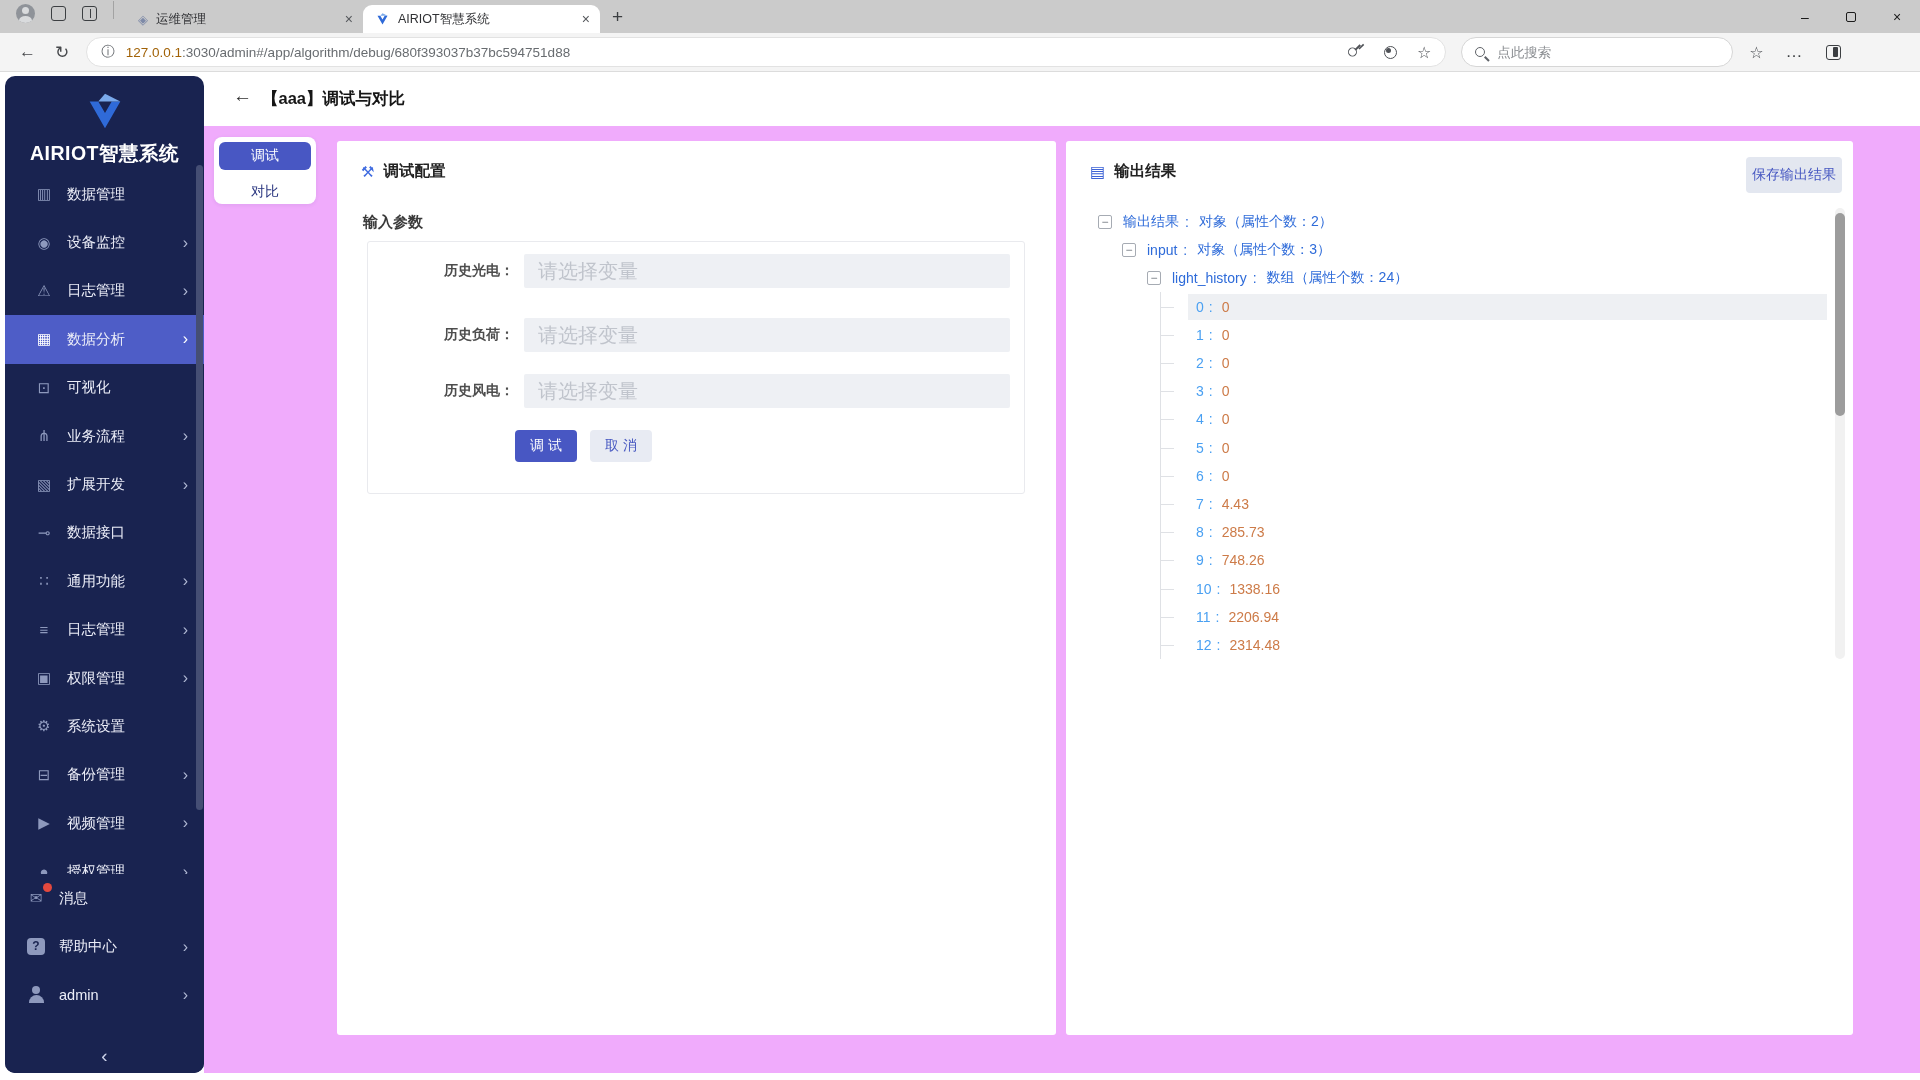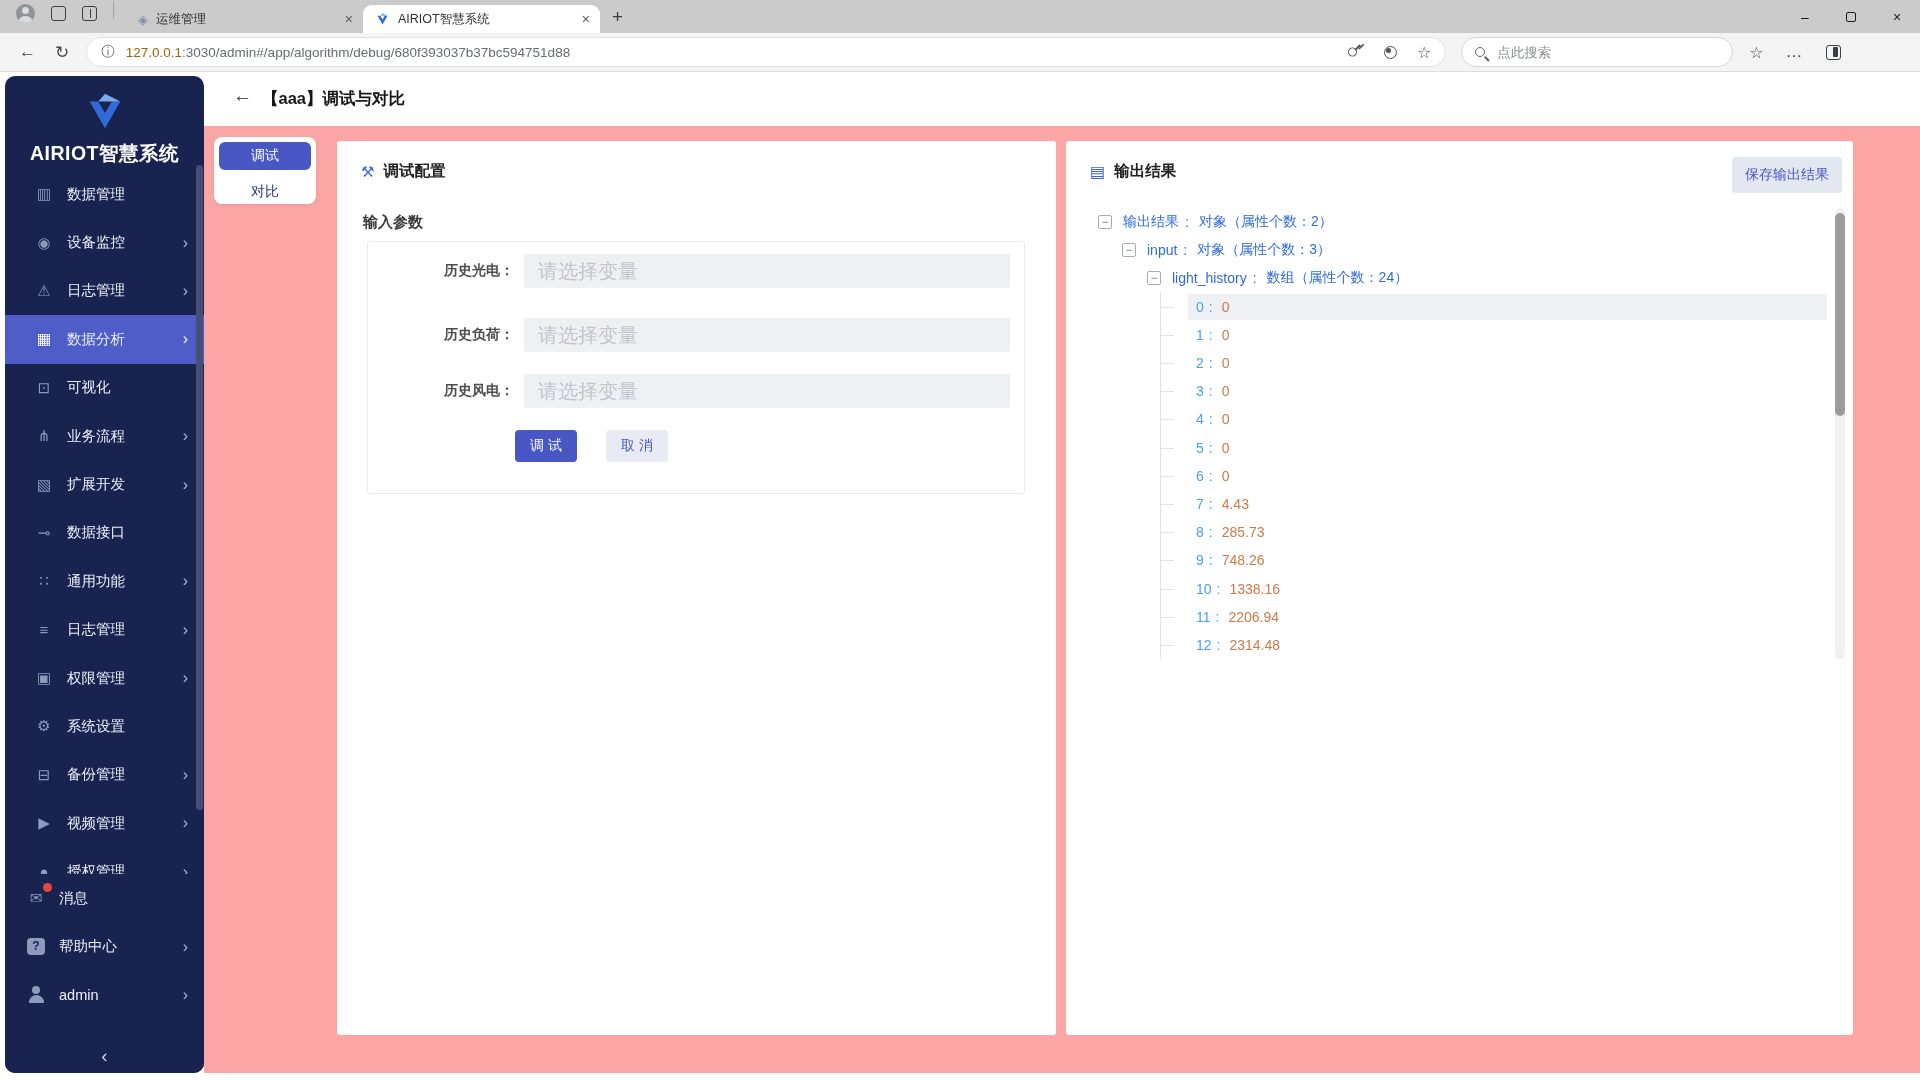--- a/index.html
+++ b/index.html
@@ -77,46 +77,46 @@
   .sb-thumb{position:absolute;right:1px;top:89px;width:7px;height:645px;background:#454e74;border-radius:4px;}
   .s-footer{position:absolute;left:0;right:0;bottom:0;height:199px;background:#192350;}
   .badge{position:absolute;left:38px;top:9px;width:9px;height:9px;border-radius:50%;background:#e4493e;}
   .boxed-q{background:#8e99bd;color:#192350;border-radius:4px;height:17px;font-size:12px;font-weight:bold;line-height:17px;}
   .person{position:relative;height:17px;}
   .person::before{content:"";position:absolute;top:0;left:5px;width:8px;height:8px;border-radius:50%;background:#8e99bd;}
   .person::after{content:"";position:absolute;bottom:0;left:1.5px;width:15px;height:8px;border-radius:8px 8px 0 0;background:#8e99bd;}
   .collapse{position:absolute;bottom:6px;left:0;right:0;text-align:center;color:#cdd4ea;font-size:19px;}
 
   
-  .workspace{position:absolute;top:54px;left:204px;right:0;bottom:7px;background:#fca5a5;}
+  .workspace{position:absolute;top:54px;left:204px;right:0;bottom:7px;background:#f0abfc;}
   .tabs-panel{position:absolute;left:10px;top:11px;width:102px;height:67px;background:#fff;border-radius:8px;
               box-shadow:0 1px 4px rgba(30,40,90,.08);padding:5px;}
   .seg{height:28px;display:flex;align-items:center;justify-content:center;font-size:14px;border-radius:6px;}
   .seg.on{background:#4857c3;color:#fff;}
   .seg.off{color:#27337e;margin-top:8px;}
   .card{position:absolute;background:#fff;border-radius:3px;}
   .debug-card{left:133px;top:15px;width:719px;height:894px;}
   .output-card{left:862px;top:15px;width:787px;height:894px;}
   .card-header{position:absolute;top:20px;left:24px;display:flex;align-items:center;gap:9px;
                font-size:15.5px;font-weight:bold;color:#222;}
   .wrench{color:#3f6be0;font-size:15px;font-weight:normal;}
   .out-ic{color:#3e63d6;font-size:16px;font-weight:normal;}
   .section-label{position:absolute;top:72px;left:26px;font-size:15px;font-weight:bold;color:#3a3a3a;}
   .fieldset{position:absolute;left:30px;top:100px;width:658px;height:253px;border:1px solid #e9eaee;border-radius:3px;}
   .f-row{position:absolute;left:0;right:14px;height:34px;display:flex;align-items:center;}
   .f-row.r1{top:12px;} .f-row.r2{top:76px;} .f-row.r3{top:132px;}
   .f-label{width:146px;text-align:right;font-size:14px;font-weight:bold;color:#4d4d4d;}
   .f-input{flex:1;height:34px;background:#eef0f4;border-radius:2px;margin-left:10px;display:flex;align-items:center;padding:0 12px;}
   .f-input input{border:0;outline:0;background:transparent;width:100%;font-size:20px;color:#333;font-family:inherit;}
   .f-input input::placeholder{color:#c0c4cc;}
-  .f-buttons{position:absolute;left:147px;top:188px;display:flex;gap:29px;}
+  .f-buttons{position:absolute;left:147px;top:188px;display:flex;gap:13px;}
   .btn{height:32px;width:62px;display:flex;align-items:center;justify-content:center;font-size:14px;border-radius:4px;}
   .btn.primary{background:#4857c3;color:#fff;}
   .btn.plain{background:#e8ebf3;color:#4657c1;}
-  .save-btn{position:absolute;right:11px;top:16px;height:36px;padding:0 13px;background:#e3e7f0;color:#4657c1;
+  .save-btn{position:absolute;right:11px;top:16px;height:36px;padding:0 6px;background:#e3e7f0;color:#4657c1;
             font-size:14px;border-radius:4px;display:flex;align-items:center;}
 
   
   .tree{position:absolute;left:24px;top:67px;right:8px;height:451px;overflow:hidden;font-size:14px;}
   .guide{position:absolute;left:70px;top:84px;bottom:0;width:1px;background:#dfe1e5;}
   .tree-track{position:absolute;right:0;top:0;bottom:0;width:10px;background:#f1f1f1;border-radius:5px;}
   .tree-thumb{position:absolute;right:0;top:5px;width:10px;height:203px;background:#9c9c9c;border-radius:5px;}
   .t-row{height:28.2px;display:flex;align-items:center;position:relative;}
   .t-row>span{position:relative;z-index:1;}
   .lvl0{padding-left:8px;} .lvl1{padding-left:32px;} .lvl2{padding-left:57px;}

